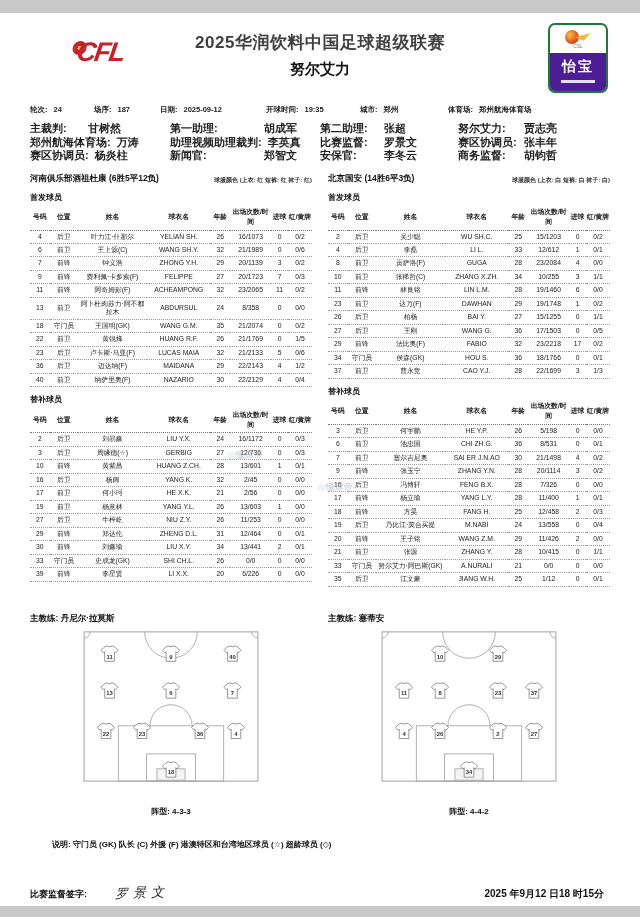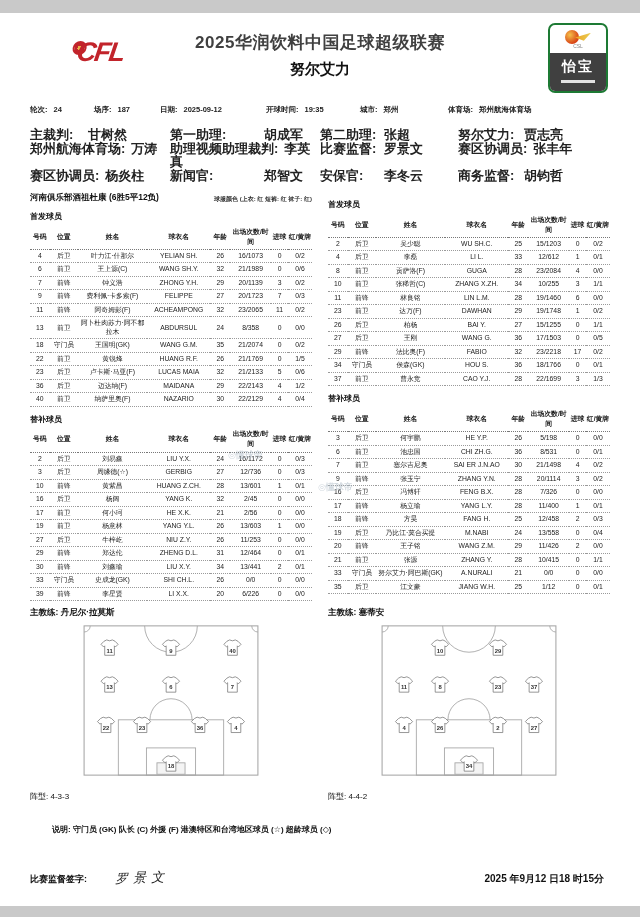--- a/index.html
+++ b/index.html
@@ -10,43 +10,43 @@
   .logo-cfl{position:absolute;left:42px;top:14px;font-style:italic;font-weight:900;font-size:27px;color:#c2242b;letter-spacing:-2px;transform:skewX(-8deg)}
   .logo-cfl .swirl{display:inline-block;width:10px;height:10px;border:2px solid #c2242b;border-radius:50%;margin-right:-9px;vertical-align:6px;background:radial-gradient(circle,#e8b54a 0 30%,#c2242b 31% 100%)}
   .titlebox{text-align:center;padding-top:8px}
   .title{font-size:17px;font-weight:bold;color:#404040;letter-spacing:.5px}
   .subtitle{font-size:15px;font-weight:bold;color:#111;margin-top:6px}
   .badge{position:absolute;right:2px;top:0;width:56px;height:66px;border:2px solid #1d7a34;border-radius:7px;overflow:hidden;background:#fff}
   .badge .b-top{height:26px;text-align:center;padding-top:2px}
   .badge .ball{display:inline-block;width:14px;height:14px;border-radius:50%;background:radial-gradient(circle at 35% 35%,#f5c04a,#d84315 70%);vertical-align:middle}
   .badge .flame{display:inline-block;width:16px;height:8px;background:linear-gradient(100deg,#f0a020,#e6d25a);clip-path:polygon(0 60%,100% 0,55% 100%);vertical-align:middle;margin-left:-4px}
   .badge .csl{font-size:5px;color:#888;display:block;margin-top:-2px}
-  .badge .b-bot{height:38px;background:#404040;color:#fff;text-align:center}
+  .badge .b-bot{height:38px;background:#4c1d95;color:#fff;text-align:center}
   .badge .yb{font-size:14px;font-weight:bold;letter-spacing:2px;padding-top:5px}
   .badge .yb-sub{width:34px;height:3px;background:rgba(255,255,255,.85);margin:4px auto 0}
   
   .teamline{font-size:9px;font-weight:bold;color:#111;margin-top:4px}
   .info1{display:flex;font-size:7.5px;font-weight:600;color:#222;margin-top:7px;line-height:12px}
-  .infogrid{display:grid;grid-template-columns:140px 150px 138px 152px;font-size:13px;font-weight:600;color:#222;line-height:13.5px;margin-top:12px}
+  .infogrid{display:grid;grid-template-columns:140px 150px 138px 152px;font-size:11px;font-weight:600;color:#222;line-height:13.5px;margin-top:6px}
   .kv .k{display:inline-block}
   .kv .v{margin-left:6px}
   
   .cols{display:flex;gap:16px;margin-top:10px}
   .teamcol{width:282px;display:flex;flex-direction:column}
   .team-h{display:flex;justify-content:space-between;align-items:flex-end}
   .team-name{font-size:8.5px;font-weight:bold;color:#111;white-space:nowrap}
   .kit{font-size:6px;font-weight:600;color:#333;white-space:nowrap}
   .sec-label{font-size:8px;font-weight:bold;color:#111;margin:7px 0 2px}
   table.roster{width:100%;border-collapse:collapse;table-layout:fixed;color:#1a1a1a}
   .roster th{font-weight:bold;font-size:6.8px;padding:2.5px 0;border-bottom:1px dotted #777;text-align:center}
   .roster td{font-size:6.8px;padding:2px 0;border-bottom:1px dotted #9a9a9a;text-align:center;line-height:1.25;word-break:break-all}
-  .coach{font-size:8.5px;font-weight:bold;color:#111;margin-top:6px}
+  .coach{font-size:8.5px;font-weight:bold;color:#111;margin-top:26px}
   .pitch-block{margin-top:auto}
   .pitchwrap{text-align:center;margin-top:6px}
-  .formation{font-size:8px;font-weight:normal;color:#111;margin-top:11px}
+  .formation{text-align:center;font-size:8px;font-weight:bold;color:#111;margin-top:20px}
   
   .legend{font-size:8px;font-weight:bold;color:#111;margin:22px 0 0 22px}
   .sig{display:flex;align-items:baseline;margin-top:34px}
   .sig-label{font-size:9px;font-weight:bold;color:#111}
   .sig-name{font-family:"DejaVu Serif","Liberation Serif",serif;font-style:italic;font-size:13px;color:#222;margin-left:28px;letter-spacing:5px;transform:rotate(-2deg)}
   .sig-date{margin-left:auto;font-size:10px;font-weight:bold;color:#111;padding-right:6px}
   .wm{position:absolute;color:#a8b6c2;opacity:.5;font-size:8px;font-weight:bold;pointer-events:none;white-space:nowrap}
   .wm .c{font-size:9px}
 </style>
 </head>
@@ -432,20 +432,24 @@
               <g transform="translate(100 158) scale(1.25)">
         <path d="M -5 -6 L -2.6 -7.2 Q 0 -5.6 2.6 -7.2 L 5 -6 L 7.8 -3.2 L 5.4 -0.8 L 4.4 -1.8 L 4.4 6.8 L -4.4 6.8 L -4.4 -1.8 L -5.4 -0.8 L -7.8 -3.2 Z" fill="#fff" stroke="#777" stroke-width="0.7"></path>
         <text x="0" y="4.3" text-anchor="middle" font-size="5.4" font-weight="bold" fill="#333" font-family="Liberation Sans, sans-serif">18</text>
       </g>
   </svg></div>
         <div class="formation"><span>阵型:</span> <span>4-3-3</span></div>
       </div>
     </div>
 
     <div class="teamcol" id="away-col">
+      <div class="team-h">
+        <span class="team-name"><span>北京国安</span> <span>(14胜6平3负)</span></span>
+        <span class="kit">球服颜色 (上衣: 白 短裤: 白 袜子: 白)</span>
+      </div>
       <div class="sec-label">首发球员</div>
       <div id="away-starters">
           <table class="roster">
             <colgroup>
               <col style="width: 7%;">
               <col style="width: 10%;">
               <col style="width: 24.5%;">
               <col style="width: 22.5%;">
               <col style="width: 7%;">
               <col style="width: 14.5%;">

